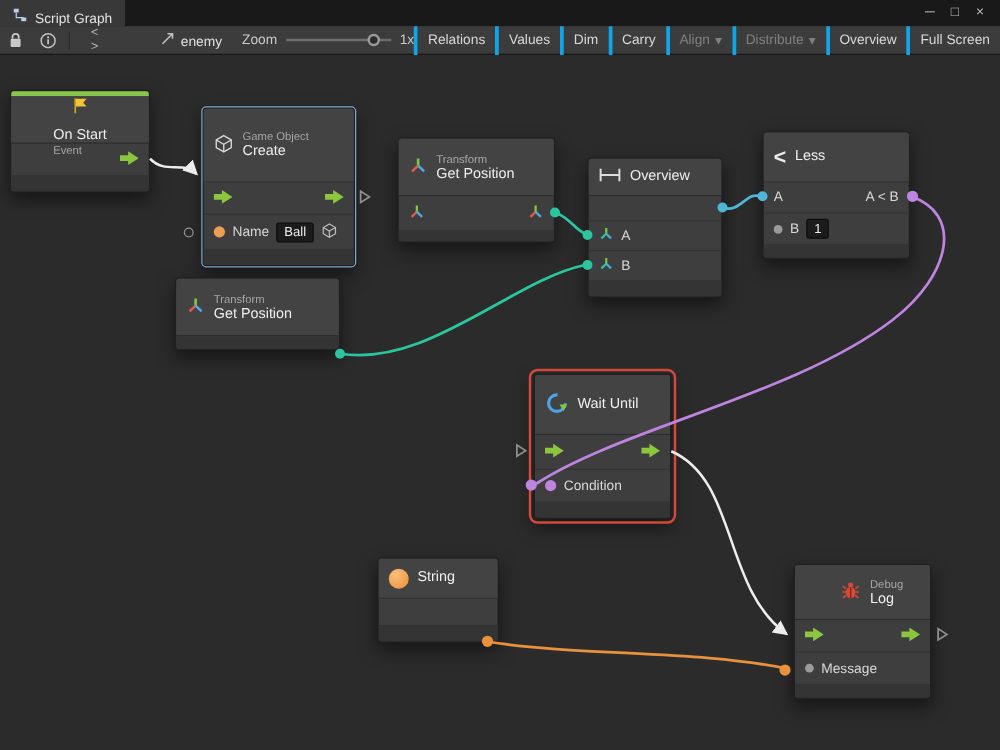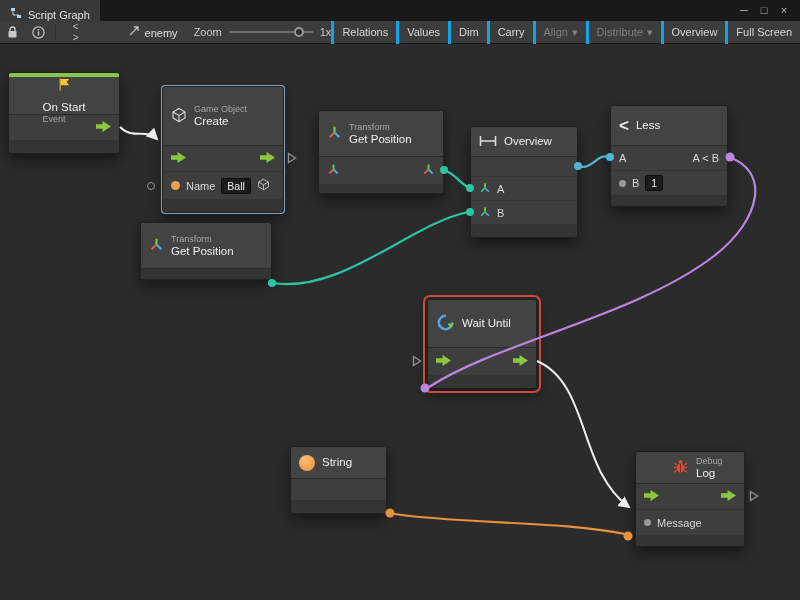--- a/index.html
+++ b/index.html
@@ -338,34 +338,38 @@
           <svg width="15" height="11" viewBox="0 0 15 11">
               <path d="M0 3.2h6.5V0L15 5.5 6.5 11V7.8H0z" fill="#8CC63F"></path>
             </svg>
         </span>
         <span>
           <svg width="15" height="11" viewBox="0 0 15 11">
               <path d="M0 3.2h6.5V0L15 5.5 6.5 11V7.8H0z" fill="#8CC63F"></path>
             </svg>
         </span>
       </div>
+      <div class="row" style="height:26px;">
+        <span class="dot" style="background:#BD85E0;"></span>
+        <span>Condition</span>
+      </div>
       <div class="row footer" style="height:12px;"></div>
     </div>
 
-    <div class="node" style="left:290px; top:402px; width:97px;">
+    <div class="node" style="left:302px; top:402px; width:97px;">
       <div class="hdr" style="height:32px;">
         <span class="circle-orange"></span>
         <span class="ttl">String</span>
       </div>
       <div class="row" style="height:22px;"></div>
       <div class="row footer" style="height:12px;"></div>
     </div>
 
     <div class="node" style="left:635px; top:407px; width:110px;">
-      <div class="hdr" style="height:32px;padding-left:36px;">
+      <div class="hdr" style="height:44px;padding-left:36px;">
         <span>
           <svg width="17" height="17" viewBox="0 0 16 16">
               <g stroke="#D94A38" stroke-width="1.2" fill="none">
                 <path d="M4.5 6.5 2 4.8M4.5 9H1.8M4.5 11.5 2.2 13.4M11.5 6.5 14 4.8M11.5 9h2.7M11.5 11.5l2.3 1.9"></path>
               </g>
               <ellipse cx="8" cy="9.5" rx="3.6" ry="4.3" fill="#D94A38"></ellipse>
               <circle cx="8" cy="3.8" r="1.9" fill="#D94A38"></circle>
               <path d="M8 5.5v8" stroke="#7E241B" stroke-width="1"></path>
             </svg>
         </span>

